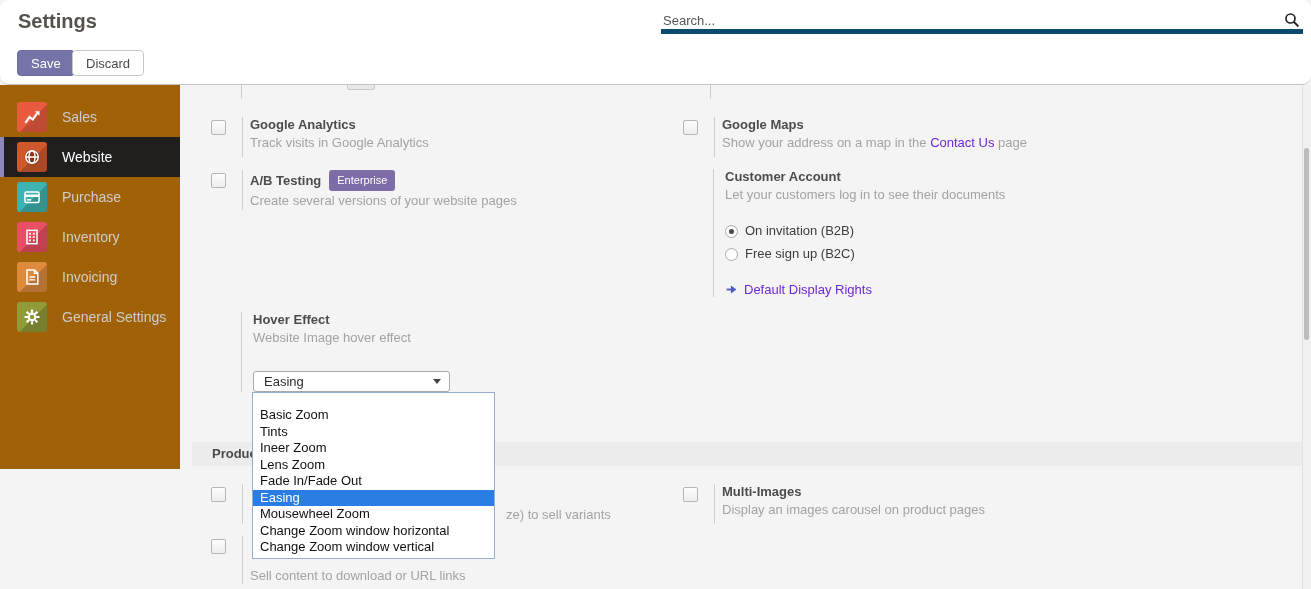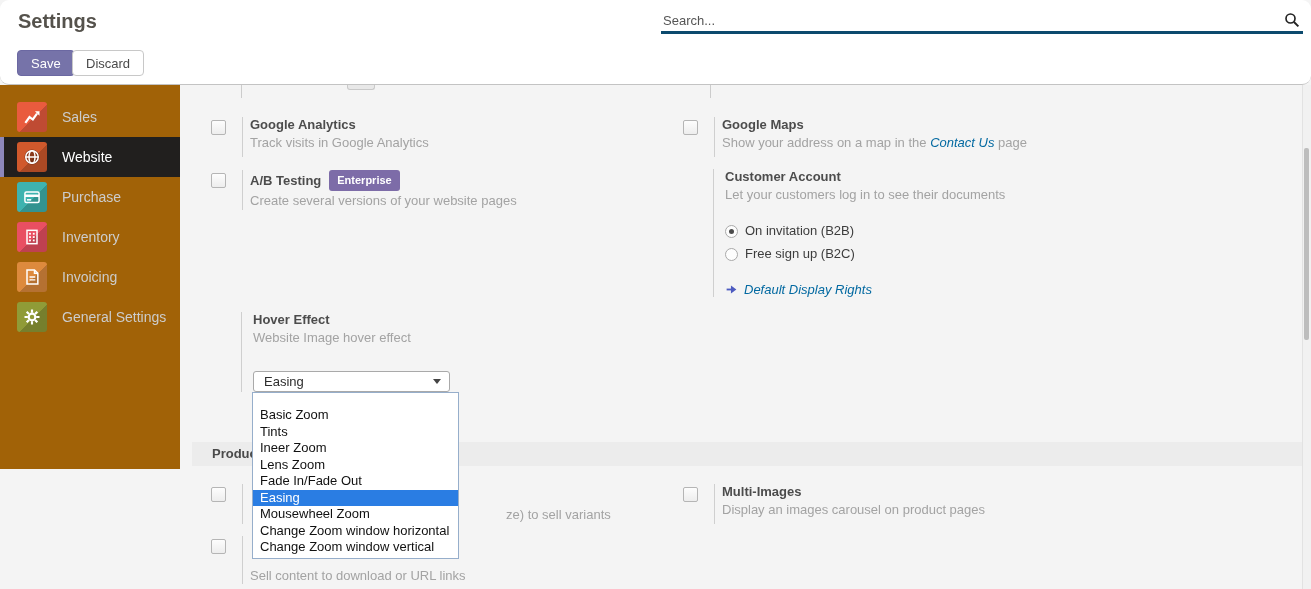--- a/index.html
+++ b/index.html
@@ -17,21 +17,21 @@
     position:absolute; left:18px; top:10px;
     font-size:20px; font-weight:bold; color:#55524c;
   }
   .btn { position:absolute; top:50px; height:26px; font-size:13px;
     border-radius:4px; cursor:pointer; padding:0 13px;
     font-family:"Liberation Sans", sans-serif; }
   .btn-save { left:17px; background:#7673a9; border:1px solid #6b68a2; color:#fff; }
   .btn-discard { left:72px; background:#fff; border:1px solid #c8c8c8; color:#4a4a4a; }
   .search-box {
     position:absolute; left:661px; top:8px; width:642px; height:26px;
-    border-bottom:3px solid #0c4a6e;
+    border-bottom:5px solid #0c4a6e;
   }
   .search-box input {
     position:absolute; left:2px; top:2px; width:600px; height:20px;
     border:none; outline:none; font-size:13px; color:#444; background:transparent;
     font-family:"Liberation Sans", sans-serif;
   }
   .search-box input::placeholder { color:#555; opacity:1; }
   .search-icon { position:absolute; right:2px; top:3px; cursor:pointer; }
   
   .sidebar {
@@ -61,24 +61,24 @@
   .row { position:absolute; display:flex; align-items:flex-start; }
   .checkbox {
     width:15px; height:15px; margin:3px 0 0 16px; flex:none;
     border:1px solid #b5b5b5; border-radius:2px; cursor:pointer;
     background:linear-gradient(#fdfdfd,#ededed);
   }
   .row-body { margin-left:16px; border-left:1px solid #cfcfcf; padding-left:7px; min-height:40px; }
   .block { position:absolute; border-left:1px solid #cfcfcf; padding-left:11px; }
   .s-title { font-size:13px; font-weight:bold; color:#4c4c4c; line-height:16px; white-space:nowrap; }
   .s-desc { font-size:13px; color:#a3a3a3; line-height:16px; margin-top:2px; white-space:nowrap; }
-  .link { color:#0369a1; cursor:pointer; text-decoration:none;font-style:italic; }
+  .link { color:#6d28d9; cursor:pointer; text-decoration:none; }
   .badge {
     display:inline-block; margin-left:8px; padding:2px 8px 3px;
-    background:#7d6ca8; color:#fff; font-size:11px; font-weight:bold;
+    background:#7d6ca8; color:#fff; font-size:11px; font-weight:normal;
     border-radius:3px; vertical-align:1px;
   }
   
   .radio-group { margin-top:12px; }
   .radio-row { display:flex; align-items:flex-end; height:23px; cursor:pointer; }
   .radio {
     width:13px; height:13px; border-radius:50%; border:1px solid #a9a9a9; flex:none;
     background:#fdfdfd; position:relative; cursor:pointer;
   }
   .radio.checked::after {
@@ -91,21 +91,21 @@
   
   .select {
     width:197px; height:21px; margin-top:25px; background:#fff;
     border:1px solid #a9a9a9; border-radius:3px; cursor:pointer;
     display:flex; align-items:center; justify-content:space-between;
     padding:0 8px 0 10px; font-size:13px; color:#2d2d2d;
   }
   .caret { width:0; height:0; border-left:4px solid transparent;
     border-right:4px solid transparent; border-top:5px solid #444; }
   .dropdown {
-    position:absolute; left:252px; top:392px; width:207px; height:167px;
+    position:absolute; left:252px; top:392px; width:243px; height:167px;
     background:#fff; border:1px solid #96aecb; padding-top:14px; z-index:10;
   }
   .dd-item { line-height:16.5px; height:16.5px; padding-left:7px; font-size:13px;
     color:#111; white-space:nowrap; overflow:hidden; cursor:pointer; }
   .dd-item.highlight { background:#2a7de3; color:#fff; }
   
   .section-band {
     position:absolute; left:192px; top:442px; right:0; height:24px;
     background:#ececec; z-index:1;
   }

